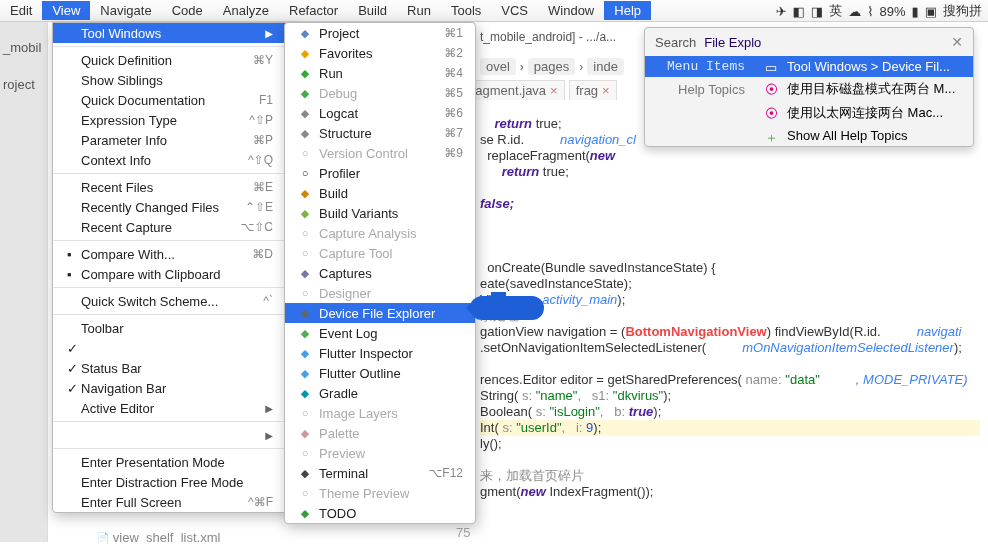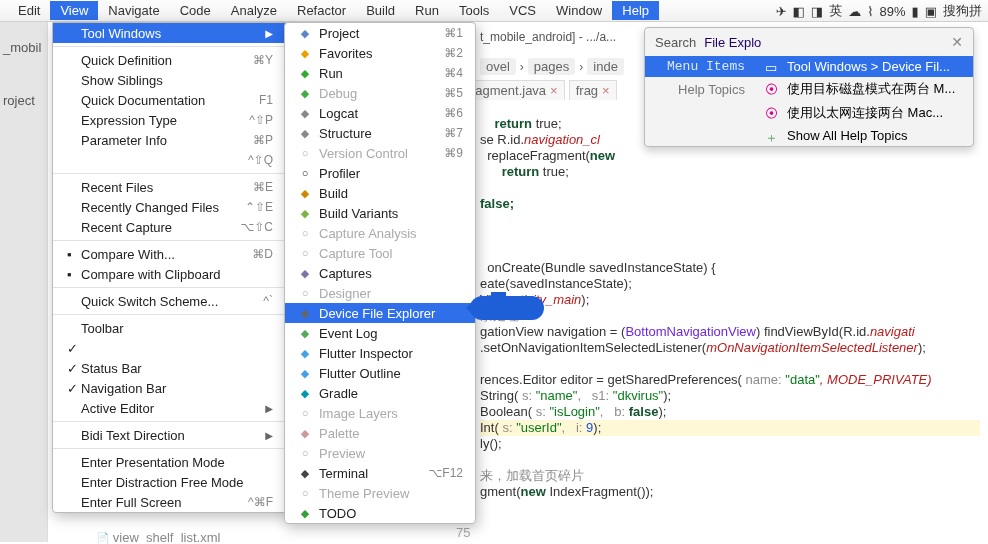--- a/index.html
+++ b/index.html
@@ -1,18 +1,18 @@
 <!DOCTYPE html>
 <html><head>
 <meta charset="utf-8">
 <style>
 * { margin: 0; padding: 0; box-sizing: border-box; font-family: -apple-system, "Helvetica Neue", Arial, sans-serif; font-size: 13px; }
 body { background: #fff; width: 988px; height: 544px; overflow: hidden; position: relative; }
 
-.menubar { height: 22px; background: linear-gradient(#fdfdfd,#f1f1f1); border-bottom: 1px solid #d0d0d0; display: flex; align-items: center; padding-left: 8px; }
+.menubar { height: 22px; background: linear-gradient(#fdfdfd,#f1f1f1); border-bottom: 1px solid #d0d0d0; display: flex; align-items: center; }
 .menubar .mitem { padding: 2px 10px; color: #333; }
 .menubar .mitem.sel { background: #2f6fea; color: #fff; }
 
 .statusicons { position: absolute; right: 6px; top: 2px; display: flex; gap: 6px; align-items: center; color: #333; font-size: 12px; }
 .statusicons span { display: inline-block; }
 
 .leftcol { position: absolute; left: 0; top: 22px; width: 48px; height: 520px; background: #e5e5e5; border-right: 1px solid #ddd; font-size: 11px; color: #555; padding: 6px 3px; writing-mode: horizontal-tb; }
 
 .menu-panel { position: absolute; background: #fff; border: 1px solid #bbb; box-shadow: 2px 4px 14px rgba(0,0,0,0.25); border-radius: 0 0 4px 4px; }
 .menu-panel .mrow { display: flex; align-items: center; justify-content: space-between; padding: 2px 14px; height: 20px; color: #222; }
@@ -29,26 +29,26 @@
 .submenu .srow.sel { background: #2f6fea; color: #fff; }
 .submenu .srow.disabled { color: #aaa; }
 .submenu .sicon { width: 16px; height: 16px; margin-right: 6px; display: flex; align-items: center; justify-content: center; font-size: 11px; }
 .submenu .slab { flex: 1; }
 .submenu .sshort { color: #888; font-size: 12px; padding-left: 18px; }
 
 .bluecursor { position: absolute; width: 74px; height: 24px; background: #1e5fd8; border-radius: 12px; left: 470px; top: 296px; }
 .bluecursor::before { content:""; position:absolute; left:-10px; top:6px; border:6px solid transparent; border-right-color:#1e5fd8; }
 
 .code { position: absolute; left: 480px; top: 100px; font-family: Menlo, Consolas, monospace; font-size: 12px; line-height: 16px; white-space: pre; color: #333; }
-.kw { color: #14532d; font-weight: 600; }
+.kw { color: #4c1d95; font-weight: 600; font-style: italic; }
 .str { color: #067d17; }
-.fld { color: #b91c1c; font-style: italic; }
+.fld { color: #3b82f6; font-style: italic; margin-left: 36px; }
 .cmt { color: #8c8c8c; }
 .num { color: #1750eb; }
-.mth { color: #6d28d9; }
+.mth { color: #ef4444; font-weight: bold; }
 .hlline { background: #fff8d6; display: inline-block; min-width: 500px; }
 
 .crumbs { position: absolute; left: 480px; top: 58px; color: #666; font-size: 12px; display:flex; gap:4px; align-items:center; }
 .crumbs .seg { background:#f0f0f0; padding:1px 6px; border-radius:3px; }
 
 .tabs { position: absolute; left: 456px; top: 80px; display: flex; gap: 4px; font-size: 12px; color:#666; }
 .tabs .tab { padding: 2px 6px; border:1px solid #ddd; border-bottom:none; background:#f7f7f7; display:flex; gap:4px; align-items:center; }
 .tabs .tab .x { color:#c77; }
 
 .searchpanel { position: absolute; right: 14px; top: 27px; width: 330px; background: #f3f3f3; border:1px solid #bbb; border-radius: 4px; box-shadow: 0 4px 10px rgba(0,0,0,0.2); }
@@ -93,21 +93,21 @@
   <span>☁</span>
   <span>⌇</span>
   <span>89%</span>
   <span>▮</span>
   <span>▣</span>
   <span>搜狗拼</span>
 </div>
 
 <div class="leftcol">
   <div style="margin-top:12px">_mobil</div>
-  <div style="margin-top:38px">roject</div>
+  <div style="margin-top:22px">roject</div>
 </div>
 
 <div style="position:absolute; left:480px; top:30px; color:#555; font-size:12px;">t_mobile_android] - .../a...</div>
 <div class="crumbs">
   <span class="seg">ovel</span>›
   <span class="seg">pages</span>›
   <span class="seg">inde</span>
 </div>
 <div class="tabs">
   <div class="tab">
@@ -132,21 +132,21 @@
 
 <span>  onCreate(Bundle savedInstanceState) {</span>
 <span>eate(savedInstanceState);</span>
 <span>Vi</span><span style="background:#1e5fd8;color:#fff;padding:0 2px">   </span><span class="fld">activity_main</span><span>);</span>
 <span class="cmt">余处理</span>
 <span>gationView navigation = (</span><span class="mth">BottomNavigationView</span><span>) findViewById(R.id.</span><span class="fld">navigati</span>
 <span>.setOnNavigationItemSelectedListener(</span><span class="fld">mOnNavigationItemSelectedListener</span><span>);</span>
 
 <span>rences.Editor editor = getSharedPreferences( </span><span class="cmt">name:</span><span class="str"> "data"</span><span class="fld">, MODE_PRIVATE)</span>
 <span>String( </span><span class="cmt">s:</span><span class="str"> "name"</span><span class="cmt">,   s1:</span><span class="str"> "dkvirus"</span><span>);</span>
-<span>Boolean( </span><span class="cmt">s:</span><span class="str"> "isLogin"</span><span class="cmt">,   b:</span><span class="kw"> false</span><span>);</span>
+<span>Boolean( </span><span class="cmt">s:</span><span class="str"> "isLogin"</span><span class="cmt">,   b:</span><span class="kw"> true</span><span>);</span>
 <span class="hlline"><span>Int( </span><span class="cmt">s:</span><span class="str"> "userId"</span><span class="cmt">,   i:</span><span class="num"> 9</span><span>);</span></span>
 <span>ly();</span>
 
 <span class="cmt">来，加载首页碎片</span>
 <span>gment(</span><span class="kw">new</span><span> IndexFragment());</span>
 </div>
 
 <div class="gutter">
   <div>74</div>
   <div>75</div>
@@ -180,20 +180,21 @@
       <span class="lab">Expression Type</span>
       <span class="short">^⇧P</span>
     </div>
     <div class="mrow">
       <span class="check"> </span>
       <span class="lab">Parameter Info</span>
       <span class="short">⌘P</span>
     </div>
     <div class="mrow">
       <span class="check"> </span>
+      <span class="lab">Context Info</span>
       <span class="short">^⇧Q</span>
     </div>
     <div class="sep"></div>
     <div class="mrow">
       <span class="check"> </span>
       <span class="lab">Recent Files</span>
       <span class="short">⌘E</span>
     </div>
     <div class="mrow">
       <span class="check"> </span>
@@ -243,21 +244,20 @@
       <span class="short"></span>
     </div>
     <div class="mrow">
       <span class="check"> </span>
       <span class="lab">Active Editor</span>
       <span class="arrow">▶</span>
     </div>
     <div class="sep"></div>
     <div class="mrow">
       <span class="check"> </span>
-      <span class="lab">Bidi Text Direction</span>
       <span class="arrow">▶</span>
     </div>
     <div class="sep"></div>
     <div class="mrow">
       <span class="check"> </span>
       <span class="lab">Enter Presentation Mode</span>
       <span class="short"></span>
     </div>
     <div class="mrow">
       <span class="check"> </span>

